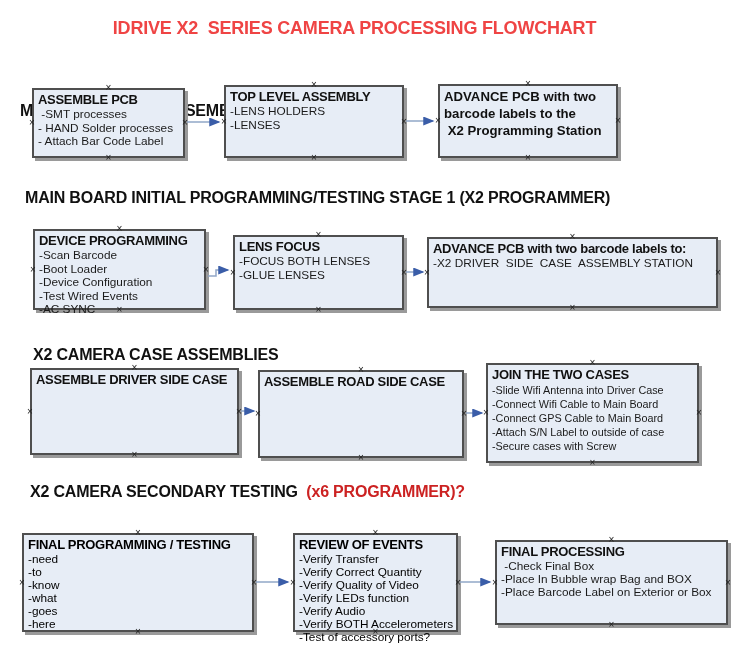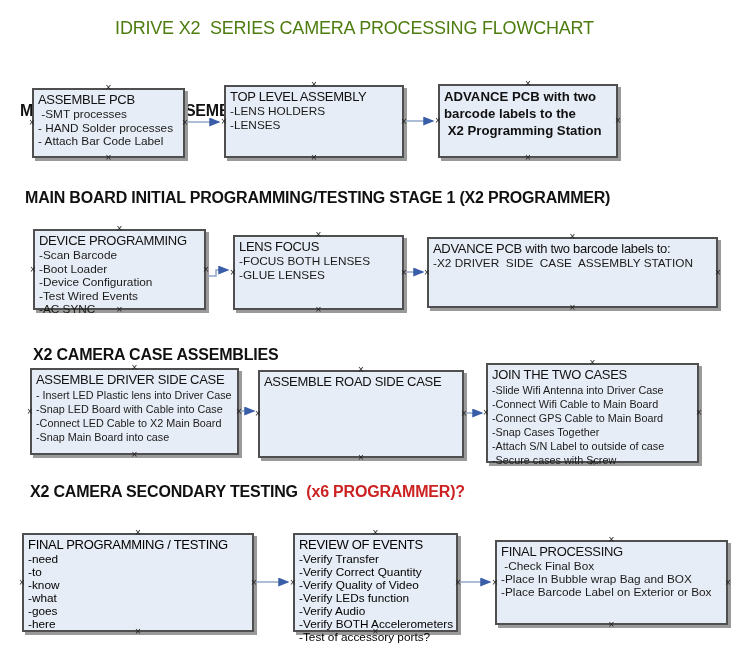--- a/index.html
+++ b/index.html
@@ -2,34 +2,34 @@
 <html><head>
 <meta charset="utf-8">
 <style>
   html,body{margin:0;padding:0;background:#fff;}
   .canvas{
     position:relative;width:747px;height:662px;background:#ffffff;
     font-family:"Liberation Sans","DejaVu Sans",sans-serif;overflow:hidden;
   }
   .page-title{
     position:absolute;top:18px;left:0;width:709px;text-align:center;
-    font-size:18px;font-weight:normal;color:#4d7c0f;letter-spacing:-0.2px;white-space:pre;
+    font-size:18px;font-weight:bold;color:#ef4444;letter-spacing:-0.2px;white-space:pre;
   }
   .section-heading{
     position:absolute;font-size:16px;font-weight:bold;color:#111;white-space:pre;
     letter-spacing:-0.2px;
   }
   .section-heading .red-part{color:#cc2222;margin-top:28px;}
   .flowbox{
     position:absolute;box-sizing:border-box;background:#e7edf6;
     border:2px solid #4f4f4f;box-shadow:3px 3px 0 #9a9a9a;
     padding:2px 3px 0 4px;
   }
   .box-title{
-    font-size:13px;font-weight:normal;color:#111;line-height:16px;
+    font-size:13px;font-weight:bold;color:#111;line-height:16px;
     letter-spacing:-0.3px;white-space:pre;
   }
   .box-item{font-size:11.8px;color:#1a1a1a;line-height:13.5px;white-space:pre;}
   .sec3 .box-item{font-size:10.8px;line-height:14px;}
   .sec4 .box-item{line-height:13px;}
   .bold-body .box-item{font-size:13.2px;font-weight:bold;line-height:17px;color:#111;}
   .red-box .box-title,.red-box .box-item{color:#000000;}
   .x-handle{
     position:absolute;font-size:10px;line-height:10px;color:#222;font-weight:normal;
     pointer-events:none;
@@ -118,45 +118,38 @@
         <div class="box-item">-X2 DRIVER  SIDE  CASE  ASSEMBLY STATION</div>
       </div>
   <span class="x-handle x-top">×</span>
       <span class="x-handle x-right">×</span>
       <span class="x-handle x-bottom">×</span>
       <span class="x-handle x-left">×</span>
     </div>
 
   <div class="flowbox sec3" style="left:30px;top:368px;width:209px;height:87px;">
     <div class="box-title">ASSEMBLE DRIVER SIDE CASE</div>
-    <div class="box-items">
-        <div class="box-item">- Insert LED Plastic lens into Driver Case</div>
-        <div class="box-item">-Snap LED Board with Cable into Case</div>
-        <div class="box-item">-Connect LED Cable to X2 Main Board</div>
-        <div class="box-item">-Snap Main Board into case</div>
-      </div>
   <span class="x-handle x-top">×</span>
       <span class="x-handle x-right">×</span>
       <span class="x-handle x-bottom">×</span>
       <span class="x-handle x-left">×</span>
     </div>
   <div class="flowbox sec3" style="left:258px;top:370px;width:206px;height:88px;">
     <div class="box-title">ASSEMBLE ROAD SIDE CASE</div>
   <span class="x-handle x-top">×</span>
       <span class="x-handle x-right">×</span>
       <span class="x-handle x-bottom">×</span>
       <span class="x-handle x-left">×</span>
     </div>
   <div class="flowbox sec3" style="left:486px;top:363px;width:213px;height:100px;">
     <div class="box-title">JOIN THE TWO CASES</div>
     <div class="box-items">
         <div class="box-item">-Slide Wifi Antenna into Driver Case</div>
         <div class="box-item">-Connect Wifi Cable to Main Board</div>
         <div class="box-item">-Connect GPS Cable to Main Board</div>
-        <div class="box-item">-Snap Cases Together</div>
         <div class="box-item">-Attach S/N Label to outside of case</div>
         <div class="box-item">-Secure cases with Screw</div>
       </div>
   <span class="x-handle x-top">×</span>
       <span class="x-handle x-right">×</span>
       <span class="x-handle x-bottom">×</span>
       <span class="x-handle x-left">×</span>
     </div>
 
   <div class="flowbox sec4 red-box" style="left:22px;top:533px;width:232px;height:99px;">

